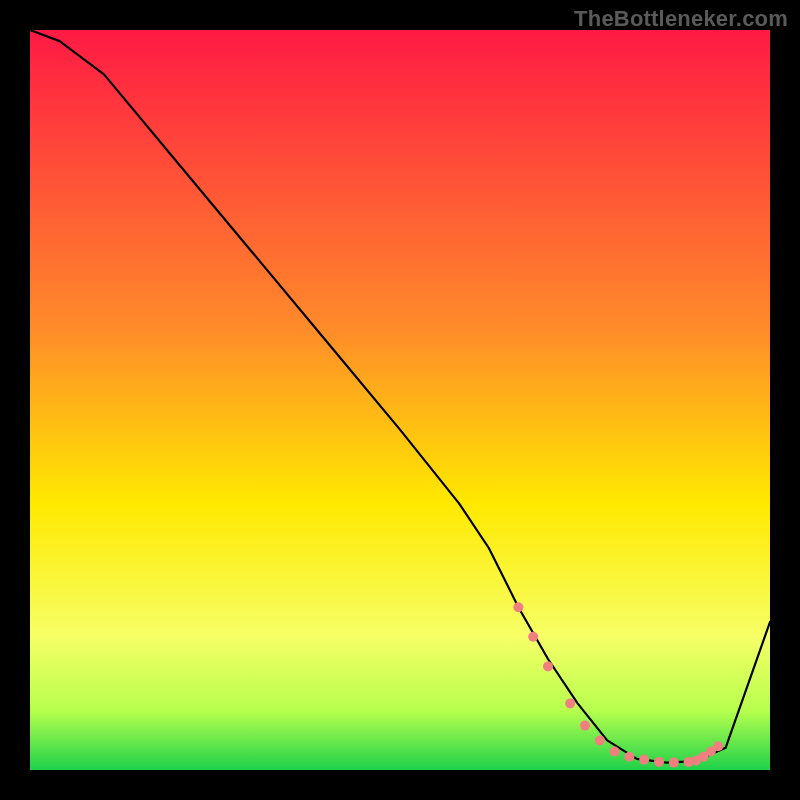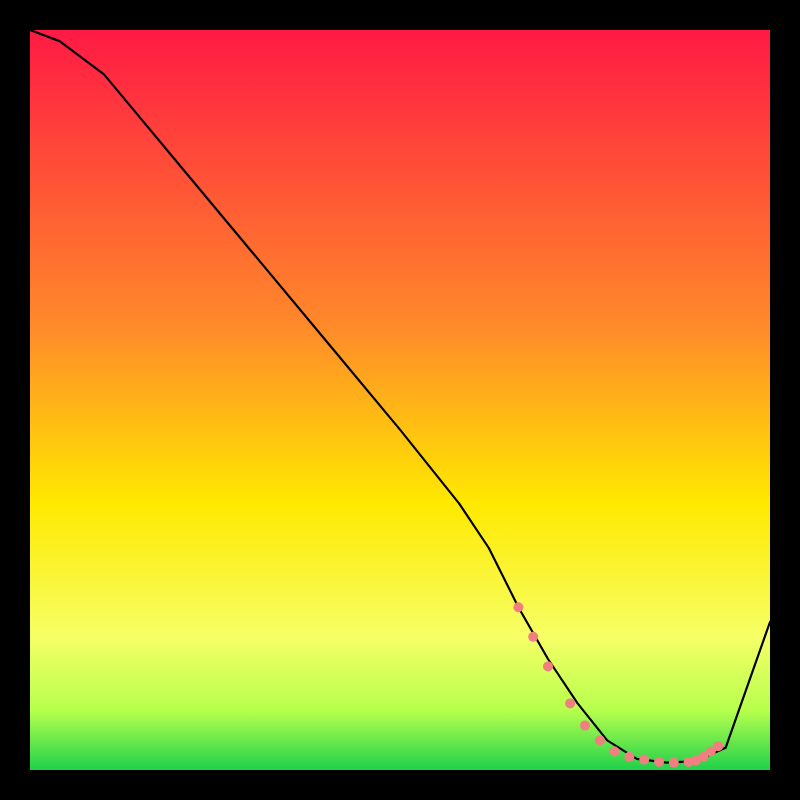--- a/index.html
+++ b/index.html
@@ -51,20 +51,21 @@
     width: 740px;
     height: 740px;
     overflow: visible;
   }
 </style>
 </head>
 <body>
 
 <div class="frame">
 
+  <div class="watermark">TheBottleneker.com</div>
 
   <div class="plot-area">
 
     <svg class="curve" viewBox="0 0 740 740" preserveAspectRatio="none">
       <path id="curve-path" fill="none" stroke-width="2.2" stroke-linecap="round" stroke-linejoin="round" d="M0.0 0.0 L29.6 11.1 L74.0 44.4 L148.0 133.2 L222.0 222.0 L296.0 310.8 L370.0 399.6 L429.2 473.6 L458.8 518.0 L488.4 577.2 L518.0 629.0 L547.6 673.4 L577.2 710.4 L606.8 728.9 L636.4 732.6 L666.0 731.1 L695.6 717.8 L740.0 592.0" stroke="#000000"></path>
       <g id="markers-group">
           <circle cx="488.4" cy="577.2" r="5" fill="#f08080"></circle>
           <circle cx="503.2" cy="606.8" r="5" fill="#f08080"></circle>
           <circle cx="518.0" cy="636.4" r="5" fill="#f08080"></circle>
           <circle cx="540.2" cy="673.4" r="5" fill="#f08080"></circle>

